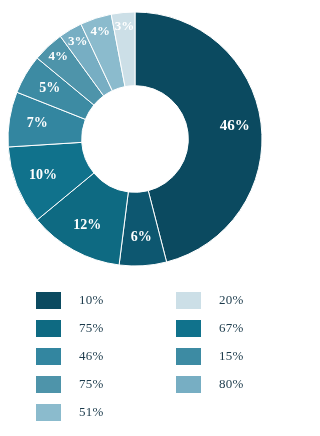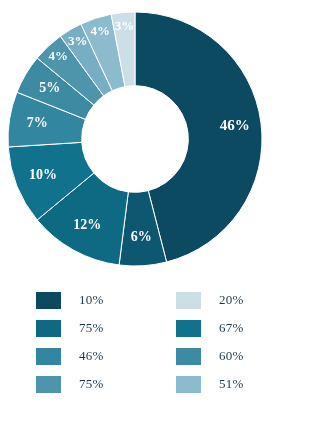--- a/index.html
+++ b/index.html
@@ -126,25 +126,29 @@
         <div class="legend-item">
           <span class="legend-swatch" style="background: rgb(16, 114, 140);"></span>
           <span class="legend-label">67%</span>
         </div>
         <div class="legend-item">
           <span class="legend-swatch" style="background: rgb(51, 134, 160);"></span>
           <span class="legend-label">46%</span>
         </div>
         <div class="legend-item">
           <span class="legend-swatch" style="background: rgb(61, 139, 163);"></span>
-          <span class="legend-label">60%</span>
+          <span class="legend-label">15%</span>
         </div>
         <div class="legend-item">
           <span class="legend-swatch" style="background: rgb(78, 148, 170);"></span>
           <span class="legend-label">75%</span>
+        </div>
+        <div class="legend-item">
+          <span class="legend-swatch" style="background: rgb(119, 174, 195);"></span>
+          <span class="legend-label">80%</span>
         </div>
         <div class="legend-item">
           <span class="legend-swatch" style="background: rgb(139, 187, 205);"></span>
           <span class="legend-label">51%</span>
         </div>
       </div>
   </div>
 
 </div>
 

